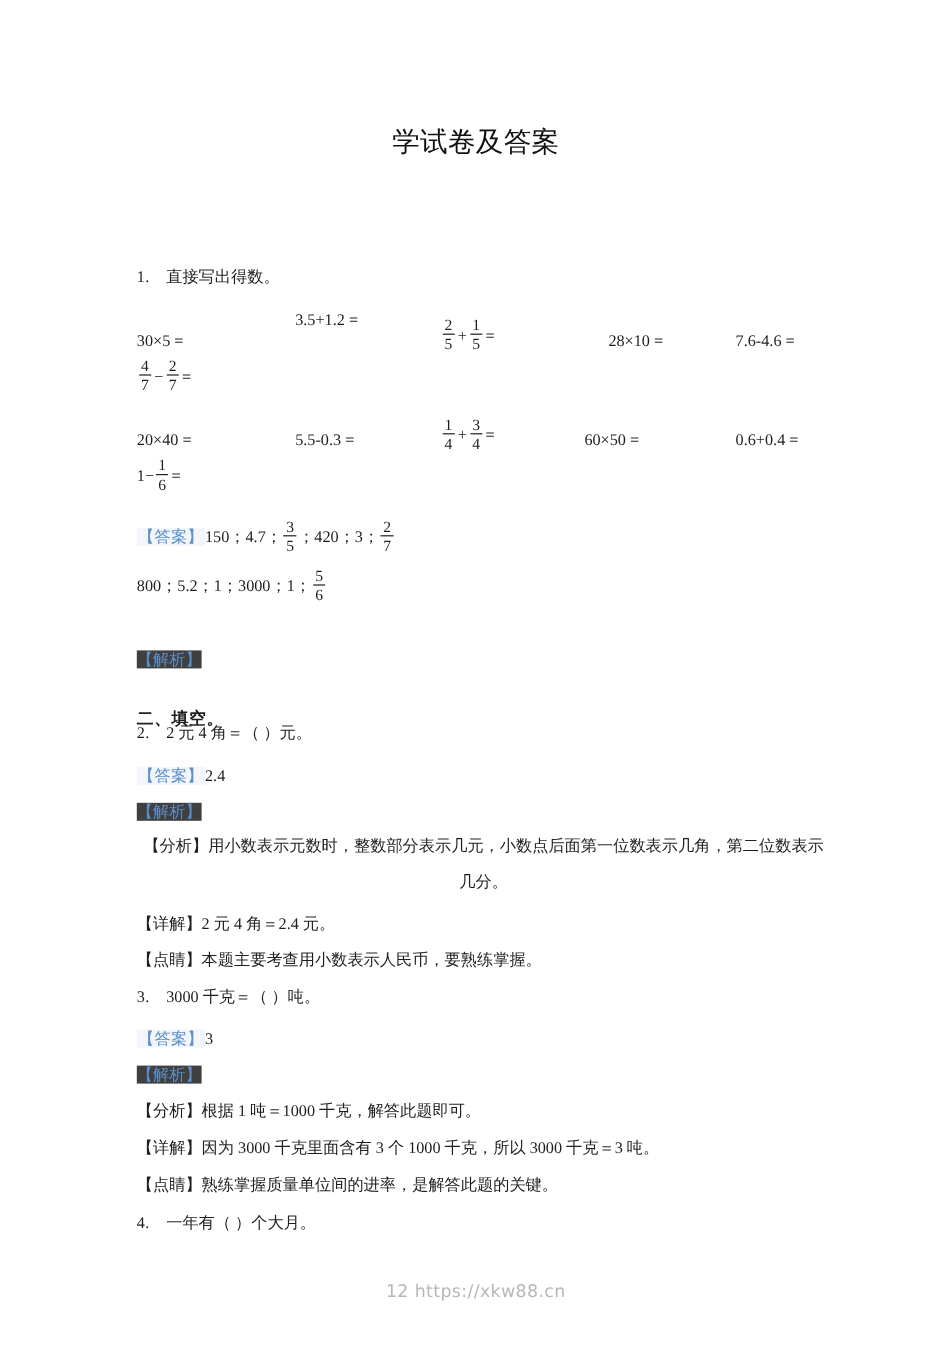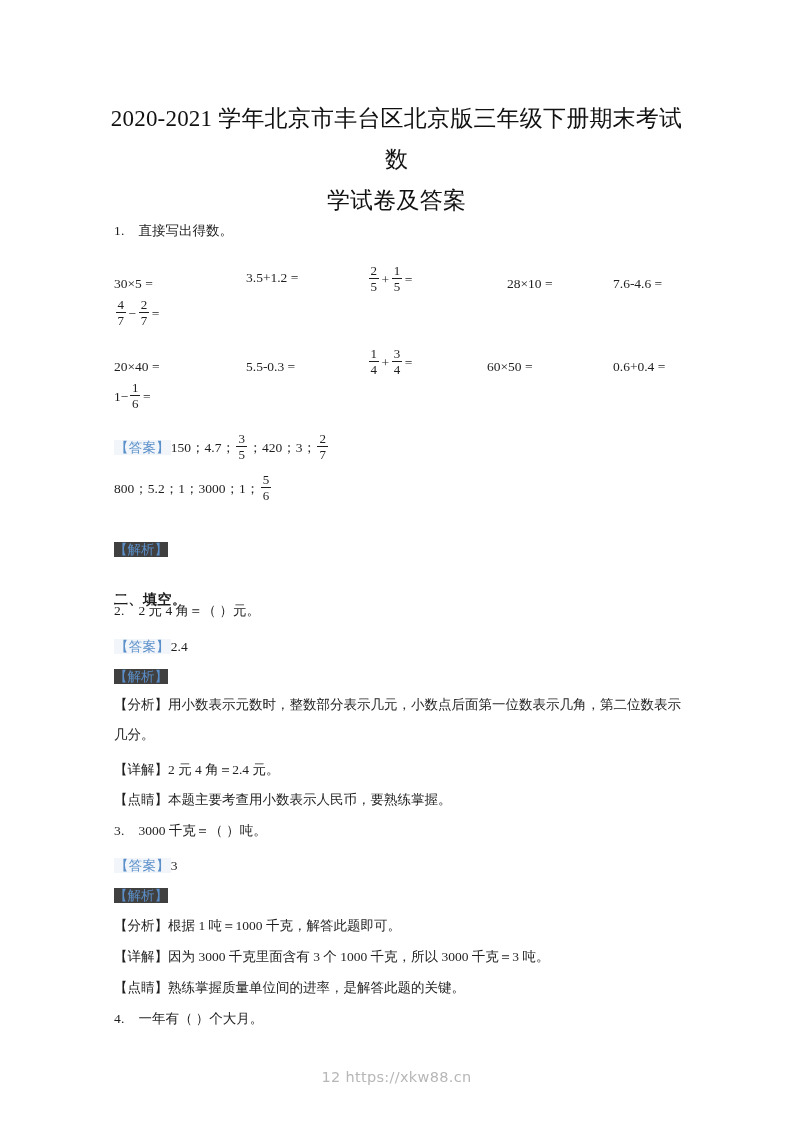--- a/index.html
+++ b/index.html
@@ -125,32 +125,31 @@
     font-family: "DejaVu Sans", "Liberation Sans", sans-serif;
     letter-spacing: 0.3px;
   }
 </style>
 </head>
 <body>
 
 <div id="page">
 
   <div class="doc-title">
-    <div>2020-2021 学年北京市丰台区北京版三年级下册期末考试数</div>
     <div>学试卷及答案</div>
   </div>
 
   <div class="blk" style="left:114px; top:221px;">
     <span class="qnum">1.</span>
     <span style="display:inline-block;width:7px"></span>
     <span>直接写出得数。</span>
   </div>
 
   <div class="prob" style="left:114px; top:276px;">30×5 =</div>
-  <div class="prob" style="left:246px; top:270px;">3.5+1.2 =</div>
+  <div class="prob" style="left:246px; top:259px;">3.5+1.2 =</div>
 
   <div class="prob" style="left:367px; top:264px;">
     <span class="expr">
       <span class="frac">
         <span class="num">2</span>
         <span class="bar"></span>
         <span class="den">5</span>
       </span><span class="op">+</span><span class="frac">
         <span class="num">1</span>
         <span class="bar"></span>
@@ -239,21 +238,21 @@
   </div>
 
   <div class="blk" style="left:114px; top:637px;">
     <span class="marker">【答案】</span><span>2.4</span>
   </div>
 
   <div class="blk" style="left:114px; top:667px;">
     <span class="mk-only">【解析】</span>
   </div>
 
-  <div class="para wide" style="top:690px;">【分析】用小数表示元数时，整数部分表示几元，小数点后面第一位数表示几角，第二位数表示几分。</div>
+  <div class="para wide" style="top:690px;text-align:center;">【分析】用小数表示元数时，整数部分表示几元，小数点后面第一位数表示几角，第二位数表示几分。</div>
 
   <div class="blk" style="left:114px; top:760px;">【详解】2 元 4 角＝2.4 元。</div>
 
   <div class="blk" style="left:114px; top:790px;">【点睛】本题主要考查用小数表示人民币，要熟练掌握。</div>
 
   <div class="blk" style="left:114px; top:821px;">
     <span class="qnum">3.</span>
     <span style="display:inline-block;width:7px"></span>
     <span>3000 千克＝（          ）吨。</span>
   </div>

